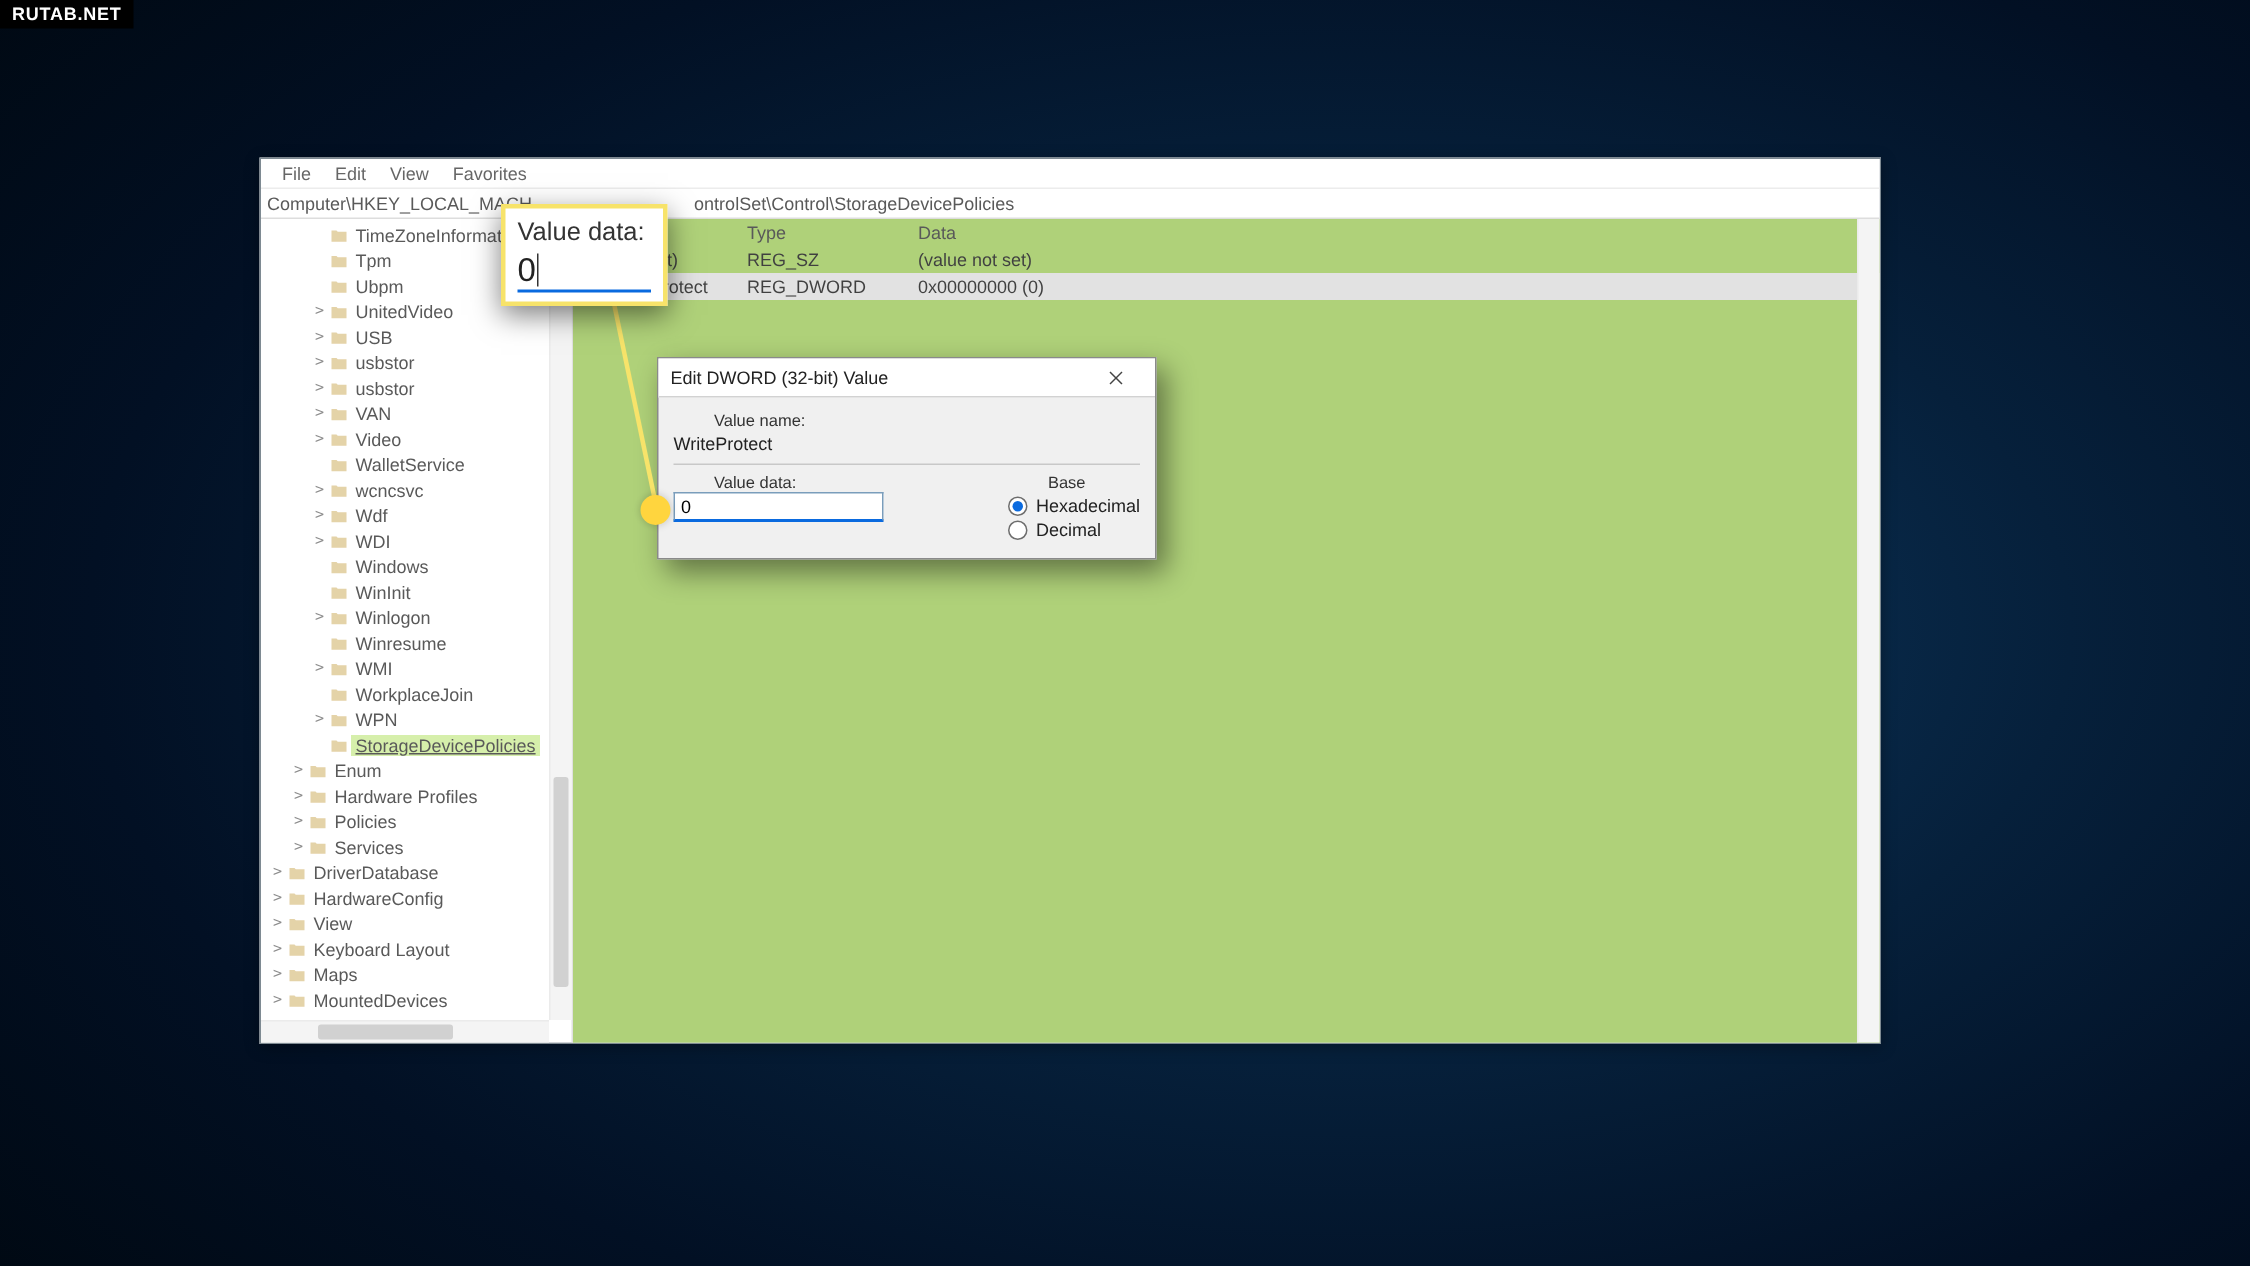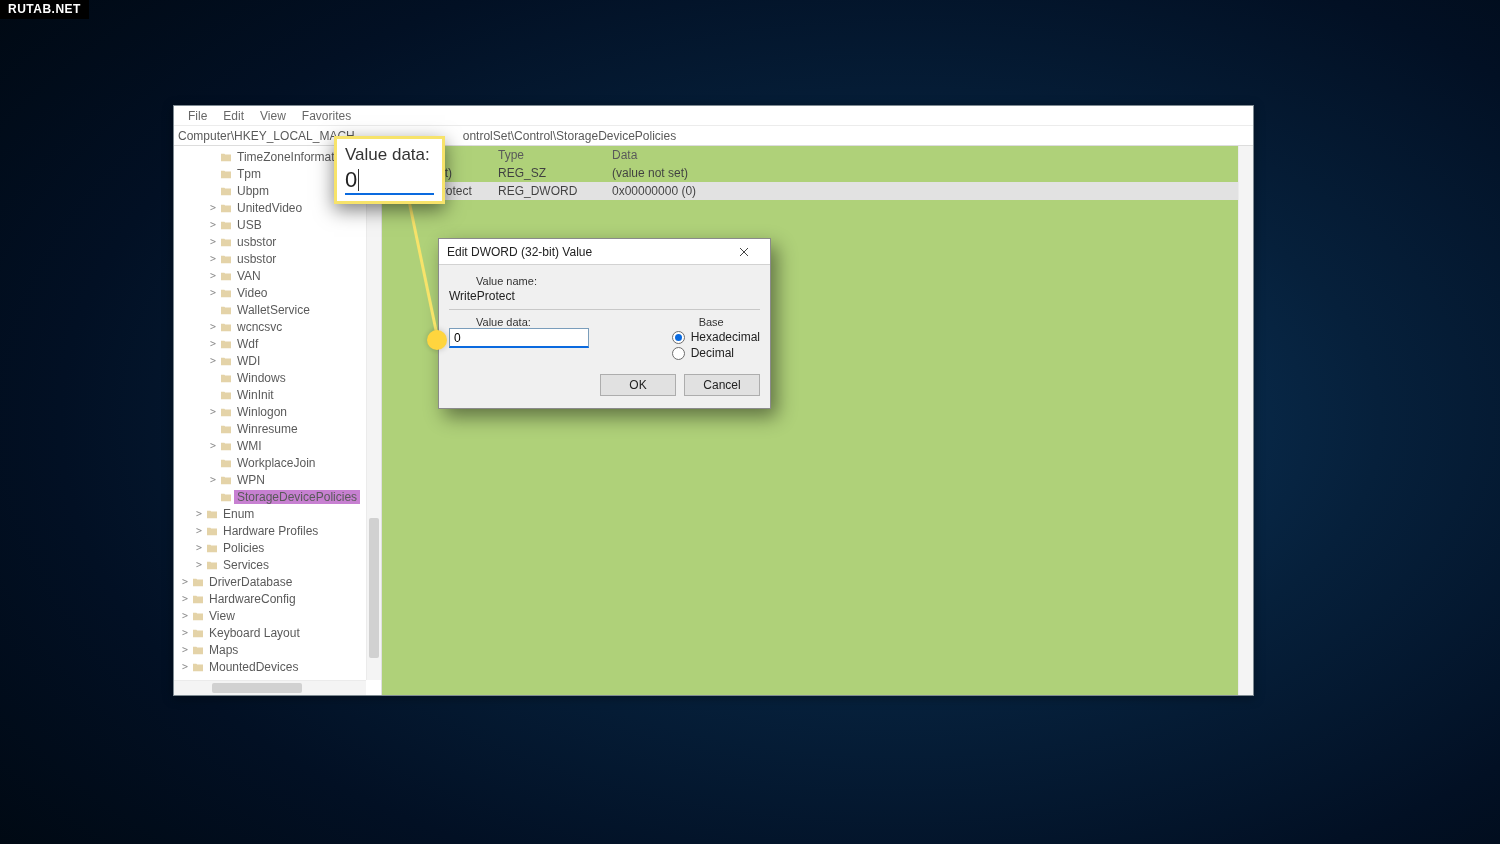--- a/index.html
+++ b/index.html
@@ -74,21 +74,21 @@
   }
   .tree .row .twisty {
     width: 10px; text-align: center; color: #666; font-size: 10px;
     line-height: 10px;
   }
   .tree .row .folder {
     color: #e7c26a;
   }
   .tree .row .folder svg { width: 12px; height: 10px; display:block; }
   .tree .row .label { padding: 0 3px; }
-  .tree .row.selected .label { background: #d946ef; }
+  .tree .row.selected .label { background: #bef264; text-decoration: underline; }
   
   .ind-0 { padding-left: 4px; }
   .ind-1 { padding-left: 18px; }
   .ind-2 { padding-left: 32px; }
 
   .tree-scroll-v {
     position: absolute; right: 0; top: 0; bottom: 15px;
     width: 15px; background: #f1f1f1; border-left: 1px solid #e4e4e4;
   }
   .tree-scroll-v .thumb {
@@ -594,24 +594,20 @@
               <span class="dot"></span>
             </span>
           <span>Hexadecimal</span>
         </div>
         <div class="radio-row">
           <span class="radio"></span>
           <span>Decimal</span>
         </div>
       </div>
     </div>
-    <div class="dlg-buttons">
-      <div class="btn">OK</div>
-      <div class="btn">Cancel</div>
-    </div>
   </div>
 </div>
 
 <svg class="lead-line" viewBox="0 0 38 148">
   <line x1="0" y1="0" x2="30" y2="144" stroke="#f7e36a" stroke-width="3"></line>
 </svg>
 <div class="dot-marker"></div>
 <div class="callout">
   <div class="ctitle">Value data:</div>
   <div class="cval">

